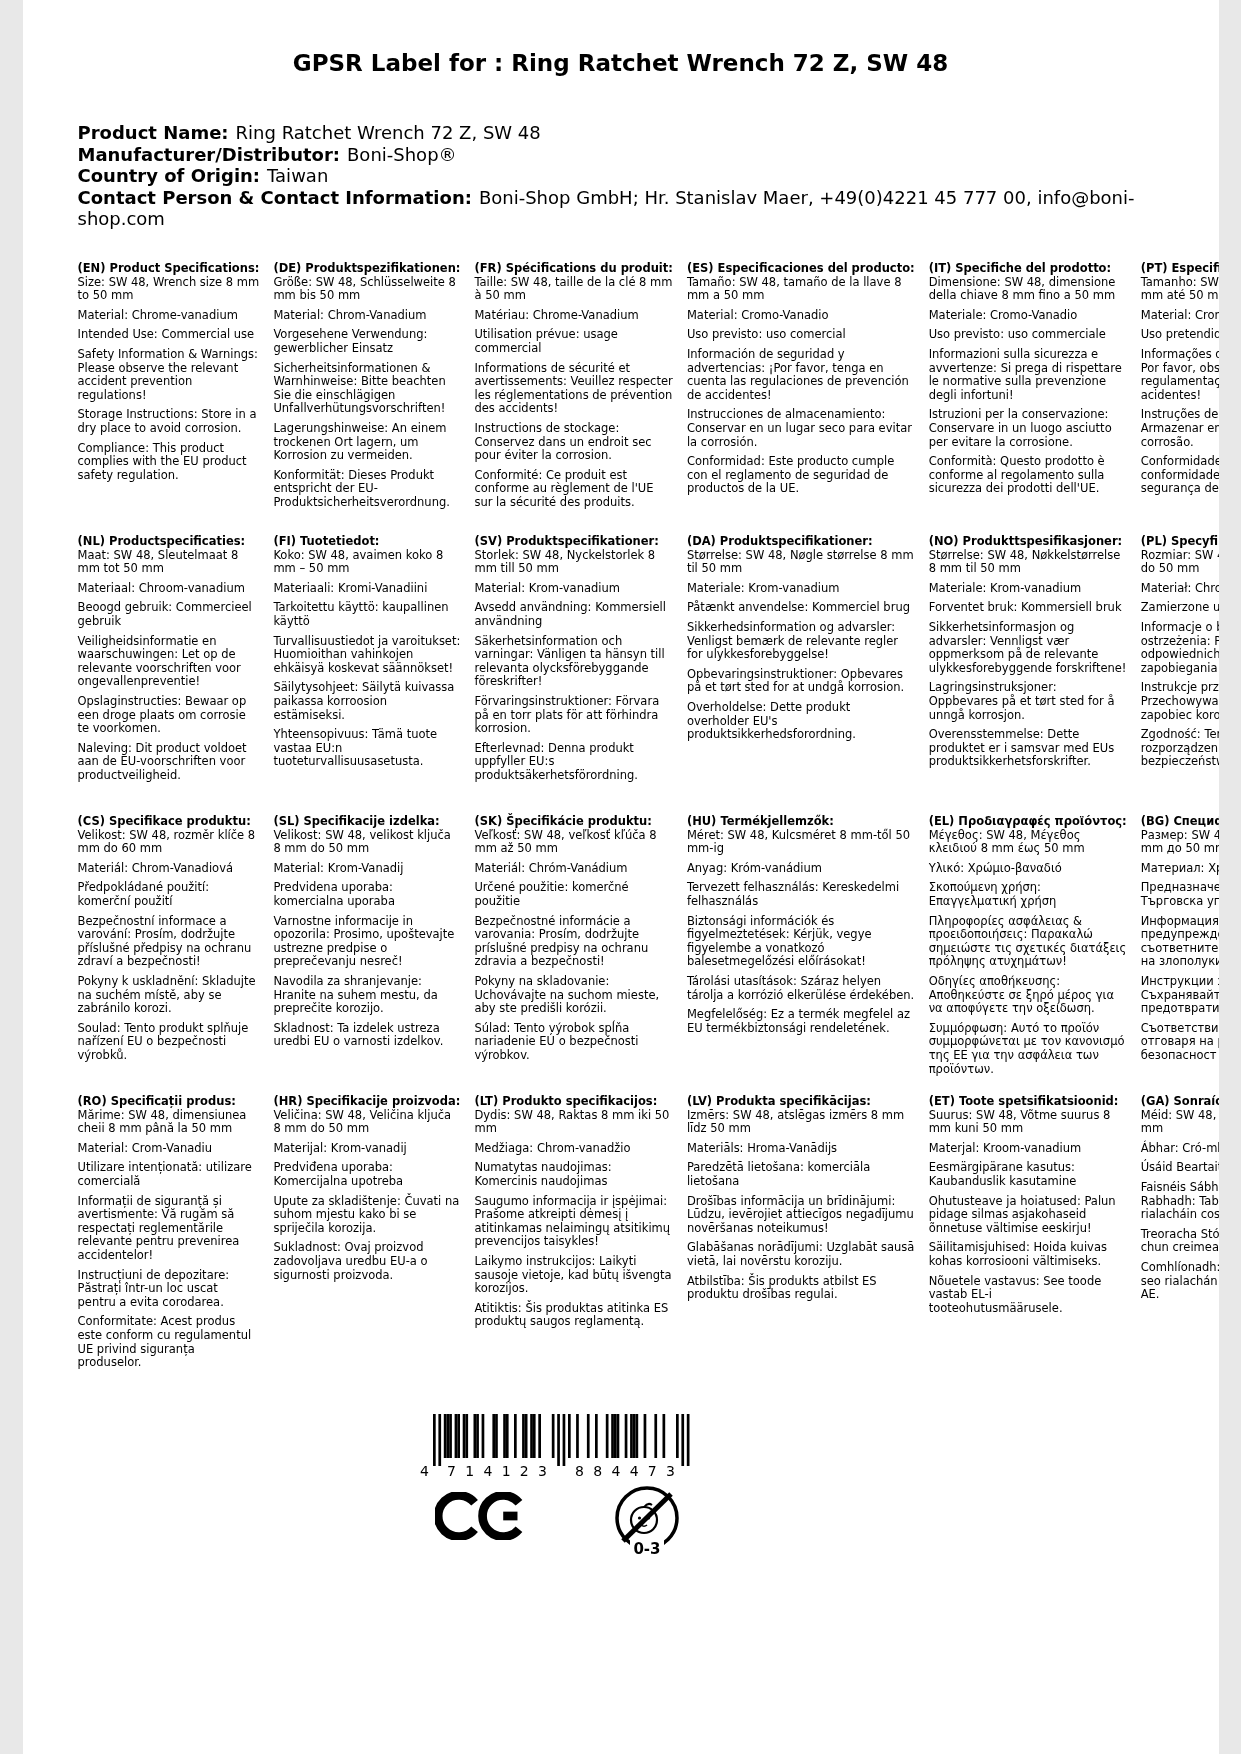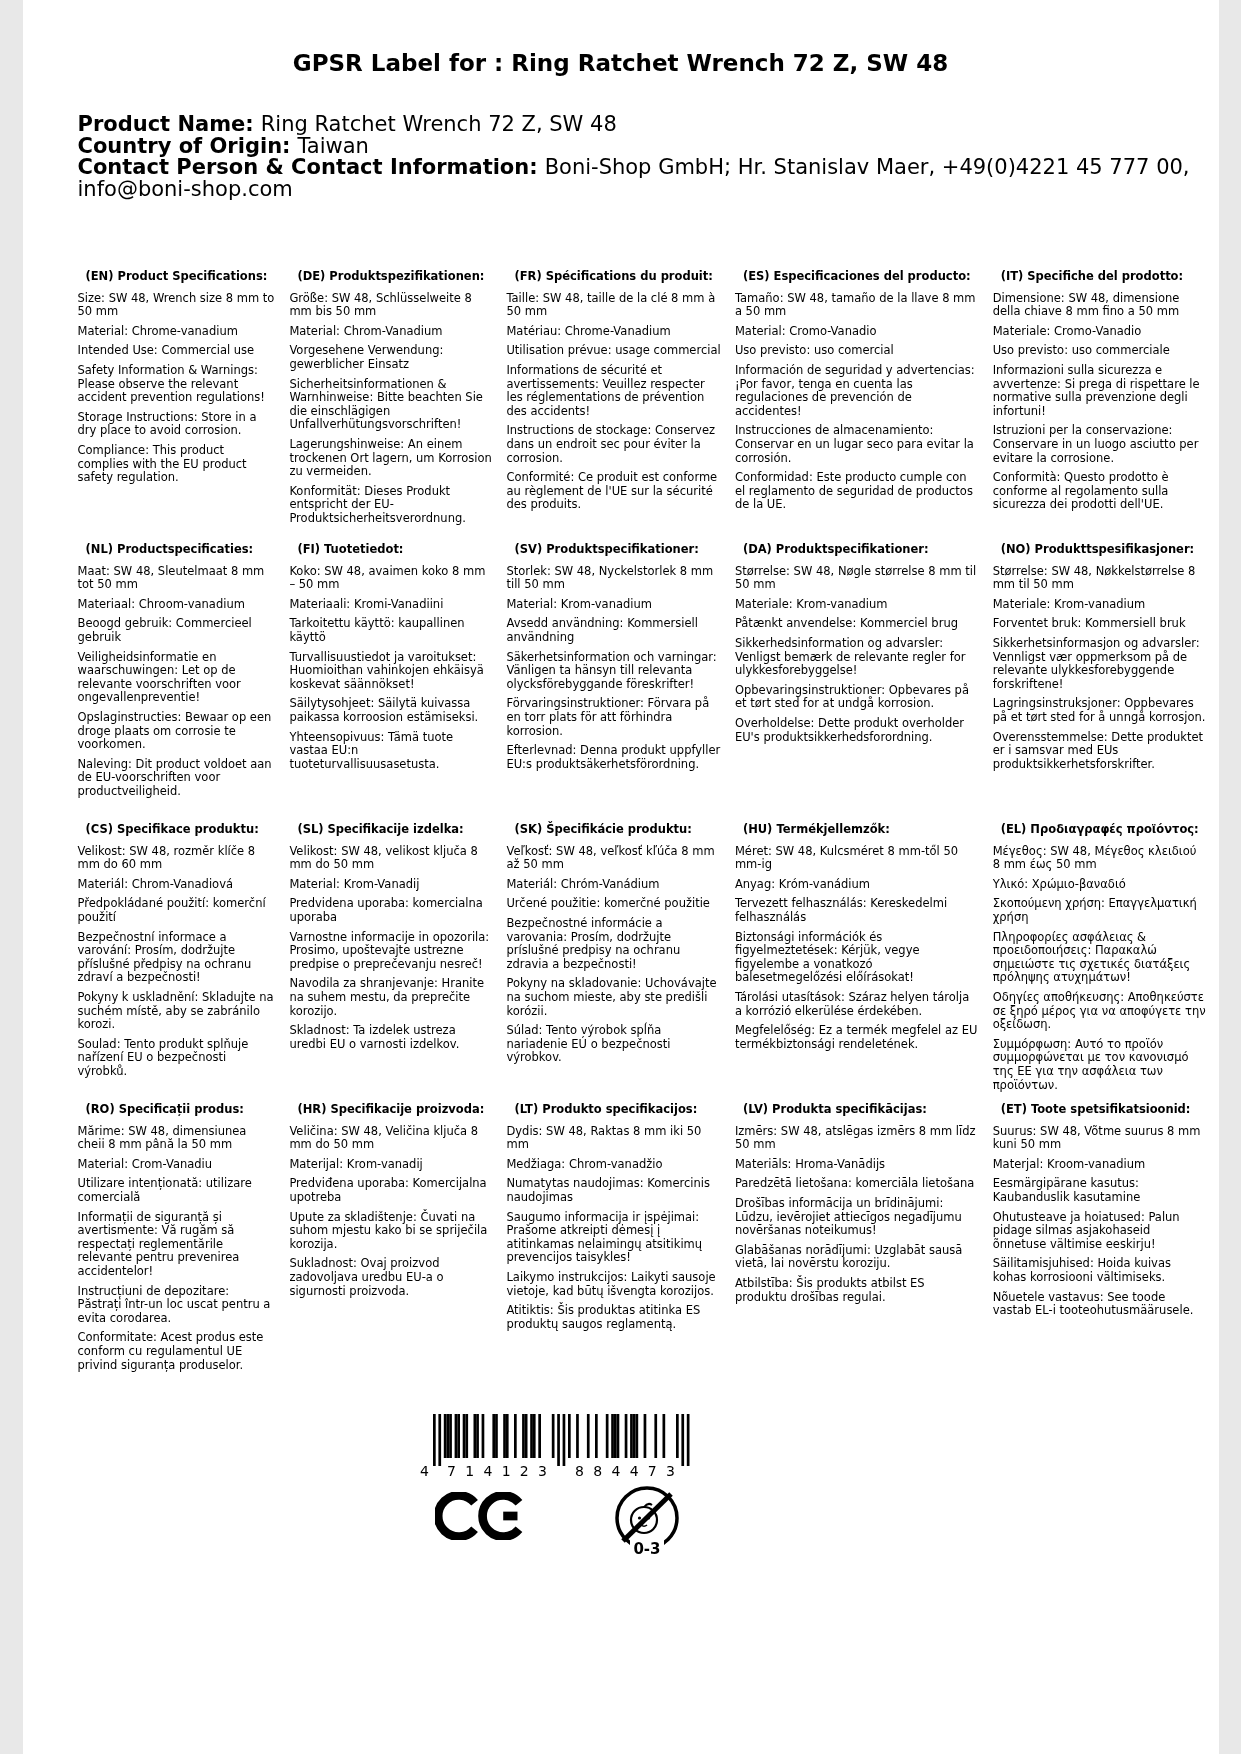--- a/index.html
+++ b/index.html
@@ -1,45 +1,46 @@
 <!DOCTYPE html>
 <html><head>
 <meta charset="utf-8">
 <style>
   html,body{margin:0;padding:0;background:#e8e8e8;}
   .page{position:relative;width:1196px;height:1754px;background:#ffffff;
         font-family:"DejaVu Sans",sans-serif;color:#000;overflow:hidden;margin:0 auto;}
   .title{position:absolute;top:50px;left:0;width:100%;text-align:center;
          font-size:23px;font-weight:bold;margin:0;}
-  .info{position:absolute;left:55px;top:114px;width:1135px;font-size:21px;line-height:21.5px;}
+  .info{position:absolute;left:55px;top:122px;width:1135px;font-size:18px;line-height:21.5px;}
   .info-line .label{font-weight:bold;}
   .info-line .value{margin-left:7px;}
   .grid{position:absolute;left:55px;top:262px;width:1131px;display:grid;
         grid-template-columns:repeat(6,1fr);column-gap:14px;
         grid-template-rows:273px 280px 280px auto;}
   .cell{font-size:11.5px;line-height:13.6px;}
-  .cell h3{font-size:11.5px;line-height:13.6px;margin:8px;white-space:nowrap;overflow:visible;}
+  .cell h3{font-size:11.5px;line-height:13.6px;margin:0;white-space:nowrap;overflow:visible;}
   .cell p{margin:0 0 6px 0;overflow-wrap:break-word;}
   .barcode-wrap{position:absolute;left:390px;top:1414px;}
   .barcode-wrap svg{display:block;}
   .barcode-wrap text{font-family:"DejaVu Sans",sans-serif;font-size:14px;}
   .ce-wrap{position:absolute;left:412px;top:1492px;}
   .age-wrap{position:absolute;left:588px;top:1484px;}
 </style>
 </head>
 <body>
 
 <div class="page">
 
   <h1 class="title">GPSR Label for : Ring Ratchet Wrench 72 Z, SW 48</h1>
 
   <div class="info" id="product-info">
   <div class="info-line"><span class="label">Product Name:</span><span class="value">Ring Ratchet Wrench 72 Z, SW 48</span></div>
 
 
+  <div class="info-line"><span class="label">Manufacturer/Distributor:</span><span class="value">Boni-Shop®</span></div>
 
   <div class="info-line"><span class="label">Country of Origin:</span><span class="value">Taiwan</span></div>
 
   <div class="info-line"><span class="label">Contact Person &amp; Contact Information:</span><span class="value">Boni-Shop GmbH; Hr. Stanislav Maer, +49(0)4221 45 777 00, info@boni-shop.com</span></div>
 </div>
 
   <div class="grid" id="spec-grid">
   <div class="cell">
     <h3>(EN) Product Specifications:</h3>
   <p>Size: SW 48, Wrench size 8 mm to 50 mm</p>

